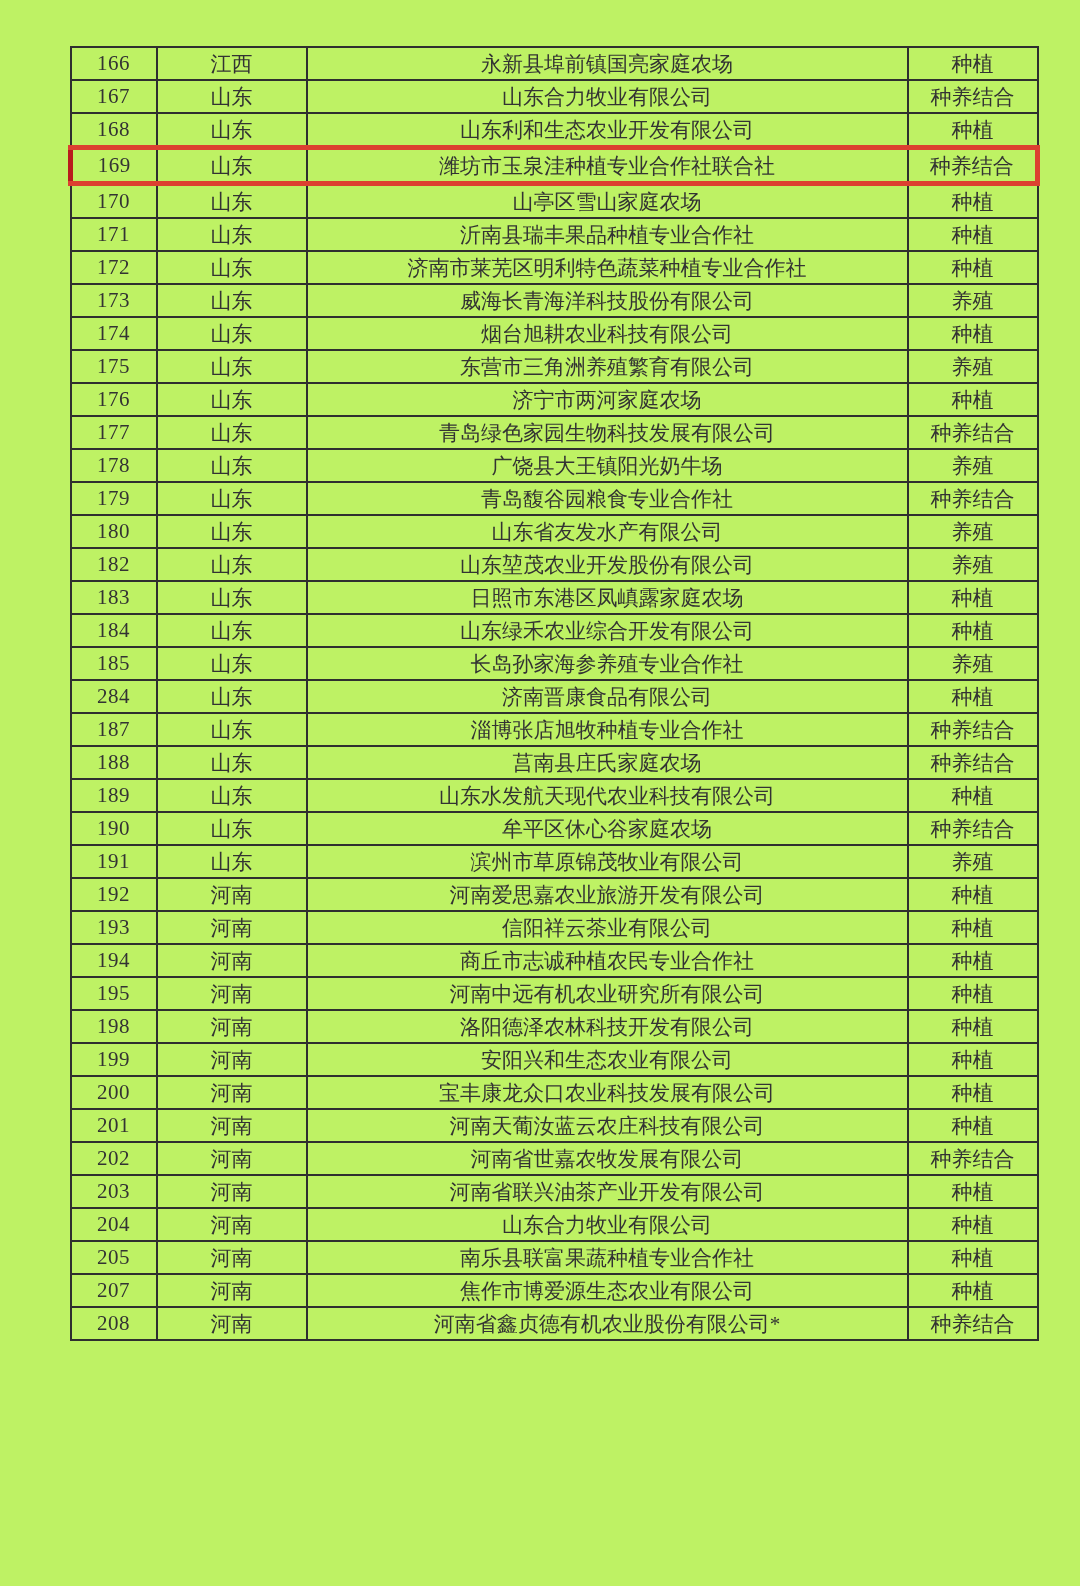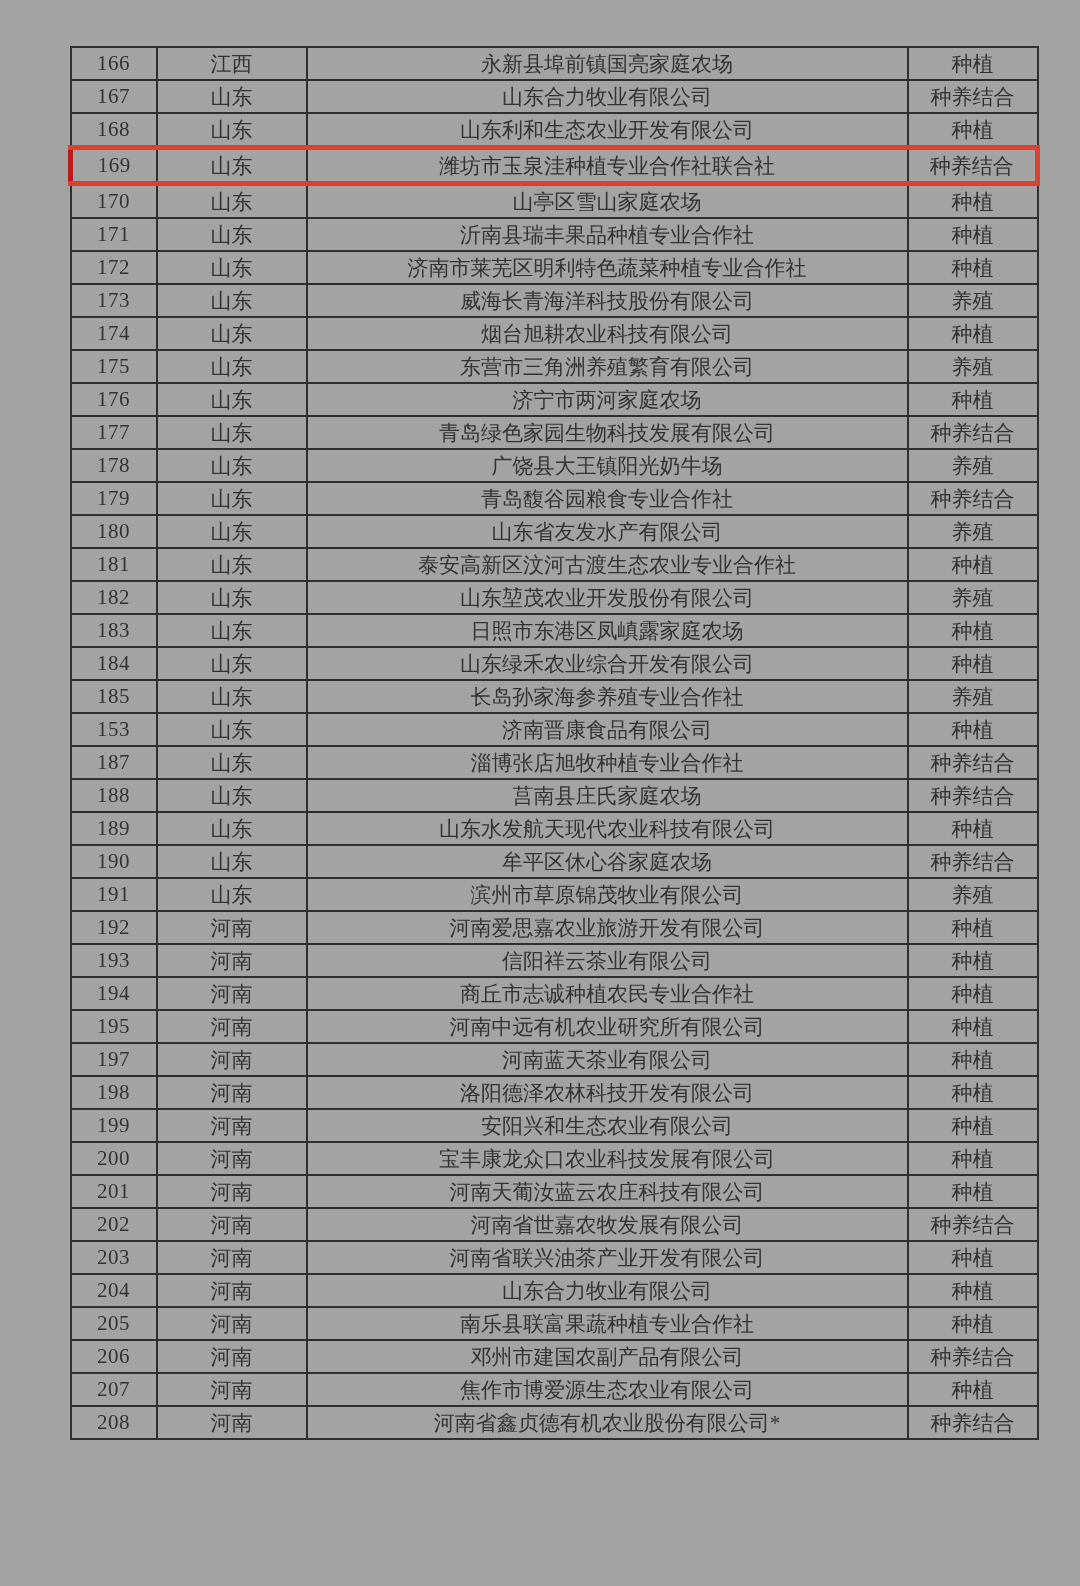--- a/index.html
+++ b/index.html
@@ -5,21 +5,21 @@
   html, body {
     margin: 0;
     padding: 0;
     background: #fbfbfa;
     font-family: "Liberation Serif", "DejaVu Serif", serif;
   }
   .page {
     position: relative;
     width: 1080px;
     height: 1586px;
-    background: #a3a3a3;
+    background: #bef264;
     overflow: hidden;
   }
   .table-wrap {
     position: absolute;
     left: 68px;
     top: 46px;
     width: 947px;
   }
   table.cert-table {
     border-collapse: collapse;
@@ -154,26 +154,20 @@
     <td class="col-type">种养结合</td>
   </tr>
 
   <tr>
     <td class="col-no">180</td>
     <td class="col-prov">山东</td>
     <td class="col-name">山东省友发水产有限公司</td>
     <td class="col-type">养殖</td>
   </tr>
 
-  <tr>
-    <td class="col-no">181</td>
-    <td class="col-prov">山东</td>
-    <td class="col-name">泰安高新区汶河古渡生态农业专业合作社</td>
-    <td class="col-type">种植</td>
-  </tr>
 
   <tr>
     <td class="col-no">182</td>
     <td class="col-prov">山东</td>
     <td class="col-name">山东堃茂农业开发股份有限公司</td>
     <td class="col-type">养殖</td>
   </tr>
 
   <tr>
     <td class="col-no">183</td>
@@ -190,21 +184,21 @@
   </tr>
 
   <tr>
     <td class="col-no">185</td>
     <td class="col-prov">山东</td>
     <td class="col-name">长岛孙家海参养殖专业合作社</td>
     <td class="col-type">养殖</td>
   </tr>
 
   <tr>
-    <td class="col-no">153</td>
+    <td class="col-no">284</td>
     <td class="col-prov">山东</td>
     <td class="col-name">济南晋康食品有限公司</td>
     <td class="col-type">种植</td>
   </tr>
 
   <tr>
     <td class="col-no">187</td>
     <td class="col-prov">山东</td>
     <td class="col-name">淄博张店旭牧种植专业合作社</td>
     <td class="col-type">种养结合</td>
@@ -260,26 +254,20 @@
   </tr>
 
   <tr>
     <td class="col-no">195</td>
     <td class="col-prov">河南</td>
     <td class="col-name">河南中远有机农业研究所有限公司</td>
     <td class="col-type">种植</td>
   </tr>
 
 
-  <tr>
-    <td class="col-no">197</td>
-    <td class="col-prov">河南</td>
-    <td class="col-name">河南蓝天茶业有限公司</td>
-    <td class="col-type">种植</td>
-  </tr>
 
   <tr>
     <td class="col-no">198</td>
     <td class="col-prov">河南</td>
     <td class="col-name">洛阳德泽农林科技开发有限公司</td>
     <td class="col-type">种植</td>
   </tr>
 
   <tr>
     <td class="col-no">199</td>
@@ -323,26 +311,20 @@
     <td class="col-type">种植</td>
   </tr>
 
   <tr>
     <td class="col-no">205</td>
     <td class="col-prov">河南</td>
     <td class="col-name">南乐县联富果蔬种植专业合作社</td>
     <td class="col-type">种植</td>
   </tr>
 
-  <tr>
-    <td class="col-no">206</td>
-    <td class="col-prov">河南</td>
-    <td class="col-name">邓州市建国农副产品有限公司</td>
-    <td class="col-type">种养结合</td>
-  </tr>
 
   <tr>
     <td class="col-no">207</td>
     <td class="col-prov">河南</td>
     <td class="col-name">焦作市博爱源生态农业有限公司</td>
     <td class="col-type">种植</td>
   </tr>
 
   <tr>
     <td class="col-no">208</td>

